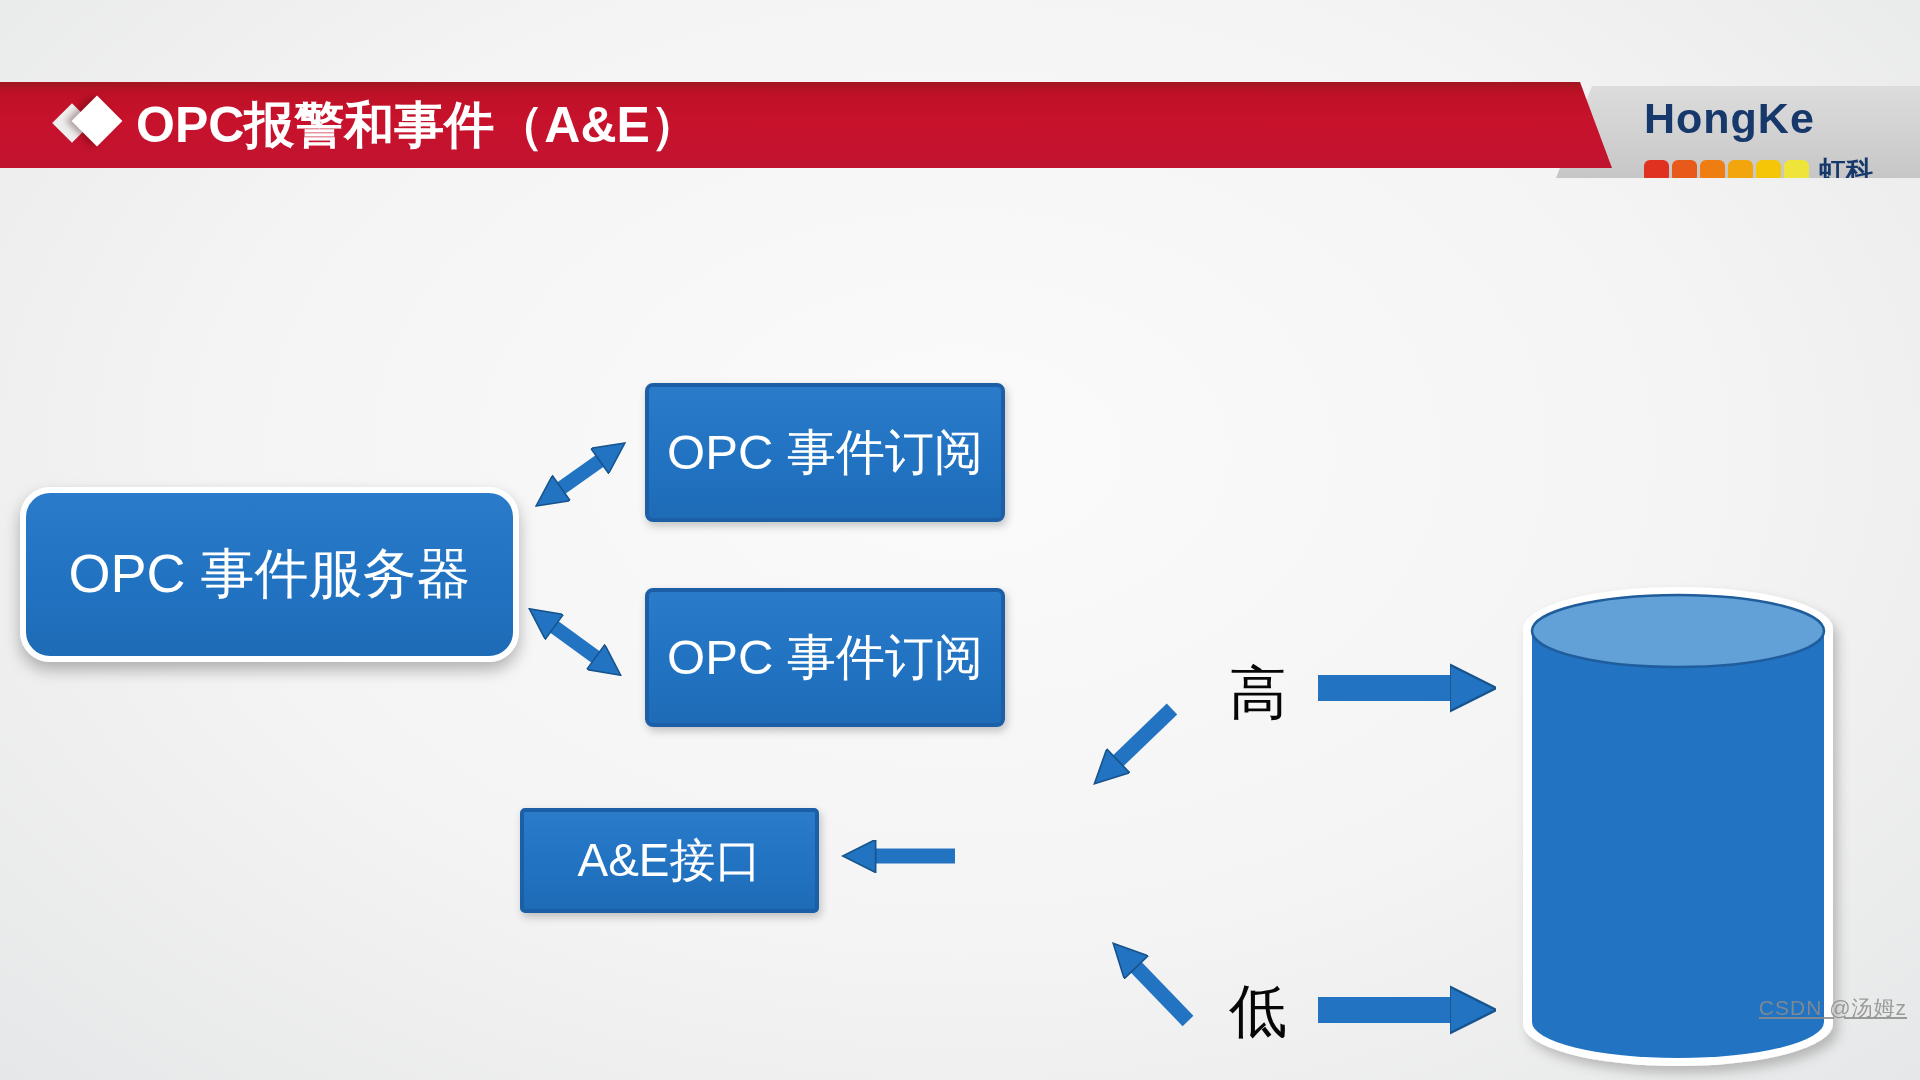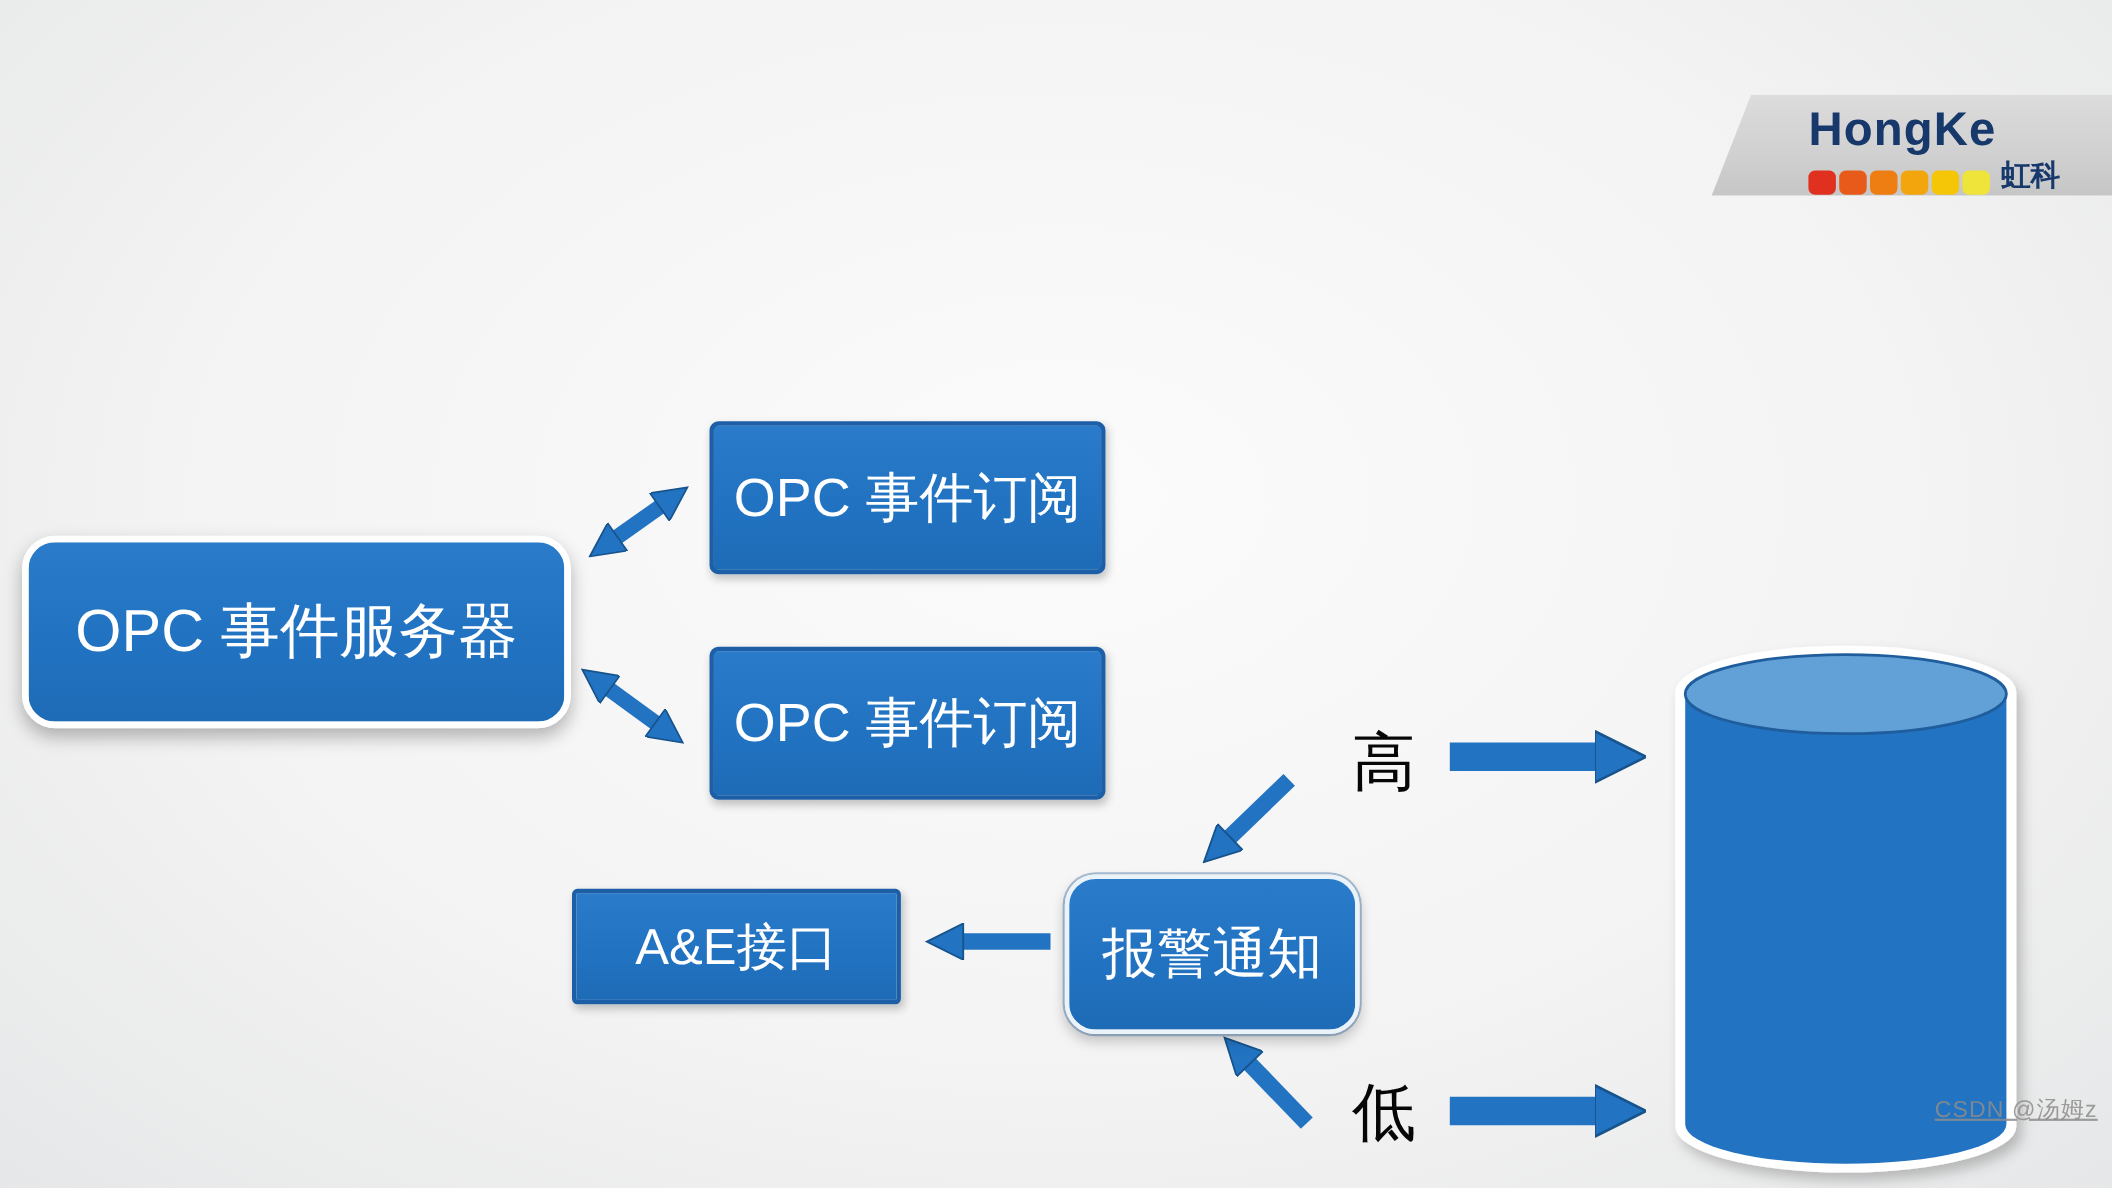--- a/index.html
+++ b/index.html
@@ -5,21 +5,21 @@
   html,body{margin:0;padding:0;}
   body{font-family:"Liberation Sans","DejaVu Sans",sans-serif;background:#dfe1e1;}
   .stage{position:relative;width:1920px;height:1080px;overflow:hidden;
          background:radial-gradient(ellipse at 50% 42%, #fbfbfb 0%, #f4f4f4 55%, #e6e7e8 100%);}
   
   .logo-panel{position:absolute;left:1556px;top:86px;width:364px;height:92px;z-index:2;
               background:linear-gradient(180deg,#dcdcdc 0%,#d0d0d0 60%,#c6c6c6 100%);
               clip-path:polygon(36px 0,100% 0,100% 100%,0 100%);}
   .logo-inner{position:absolute;left:88px;top:12px;}
   .logo-brand{font-size:43px;font-weight:bold;color:#16386b;letter-spacing:1px;line-height:40px;}
-  .logo-row{display:flex;align-items:flex-end;margin-top:3px;}
+  .logo-row{display:flex;align-items:center;margin-top:15px;}
   .sq{display:inline-block;width:25px;height:22px;border-radius:6px;margin-right:3px;}
   .logo-cn{font-size:27px;font-weight:bold;color:#16386b;margin-left:7px;}
   .red-bar{position:absolute;left:0;top:82px;width:1612px;height:86px;z-index:3;
            background:linear-gradient(180deg,#a01522 0%,#bd1126 12%,#c8122c 45%,#c01330 100%);
            clip-path:polygon(0 0,1580px 0,1612px 100%,0 100%);
            display:flex;align-items:center;
            box-shadow:0 4px 8px rgba(90,40,40,0.30);}
   .diamond-wrap{position:relative;width:80px;height:60px;margin-left:50px;flex:0 0 auto;}
   .diamond{position:absolute;transform:rotate(45deg);}
   .diamond.left{left:8px;top:14px;width:28px;height:28px;background:#eeeeee;}
@@ -67,20 +67,27 @@
           <span class="sq" style="background: rgb(232, 90, 26);"></span>
           <span class="sq" style="background: rgb(238, 125, 18);"></span>
           <span class="sq" style="background: rgb(242, 165, 12);"></span>
           <span class="sq" style="background: rgb(245, 198, 8);"></span>
           <span class="sq" style="background: rgb(239, 229, 58);"></span>
           <span class="logo-cn">虹科</span>
       </div>
     </div>
   </div>
 
+  <div class="red-bar">
+    <div class="diamond-wrap">
+      <span class="diamond left"></span>
+      <span class="diamond right"></span>
+    </div>
+    <div class="page-title">OPC报警和事件（A&amp;E）</div>
+  </div>
 
 
   <svg class="overlay" viewBox="0 0 1920 1080" xmlns="http://www.w3.org/2000/svg">
     <defs>
       <marker id="ah" viewBox="0 0 10 10" refX="0.5" refY="5" markerWidth="2.4" markerHeight="2.2" orient="auto-start-reverse">
         <path d="M0 0 L10 5 L0 10 Z" fill="#2273c2" stroke="#17538c" stroke-width="0.5"></path>
       </marker>
       <marker id="ahb" viewBox="0 0 10 10" refX="0.5" refY="5" markerWidth="1.8" markerHeight="1.9" orient="auto-start-reverse">
         <path d="M0 0 L10 5 L0 10 Z" fill="#2273c2" stroke="#17538c" stroke-width="0.5"></path>
       </marker>
@@ -115,21 +122,18 @@
   </div>
   <div class="dbox box-sub top">
     <span>OPC 事件订阅</span>
   </div>
   <div class="dbox box-sub bottom">
     <span>OPC 事件订阅</span>
   </div>
   <div class="dbox box-ae">
     <span>A&amp;E接口</span>
   </div>
-  <div class="dbox box-alarm">
-    <span>报警通知</span>
-  </div>
 
   <div class="lvl-label lvl-high">高</div>
   <div class="lvl-label lvl-low">低</div>
 
   <div class="watermark">CSDN @汤姆z</div>
 </div>
 
 </body></html>

